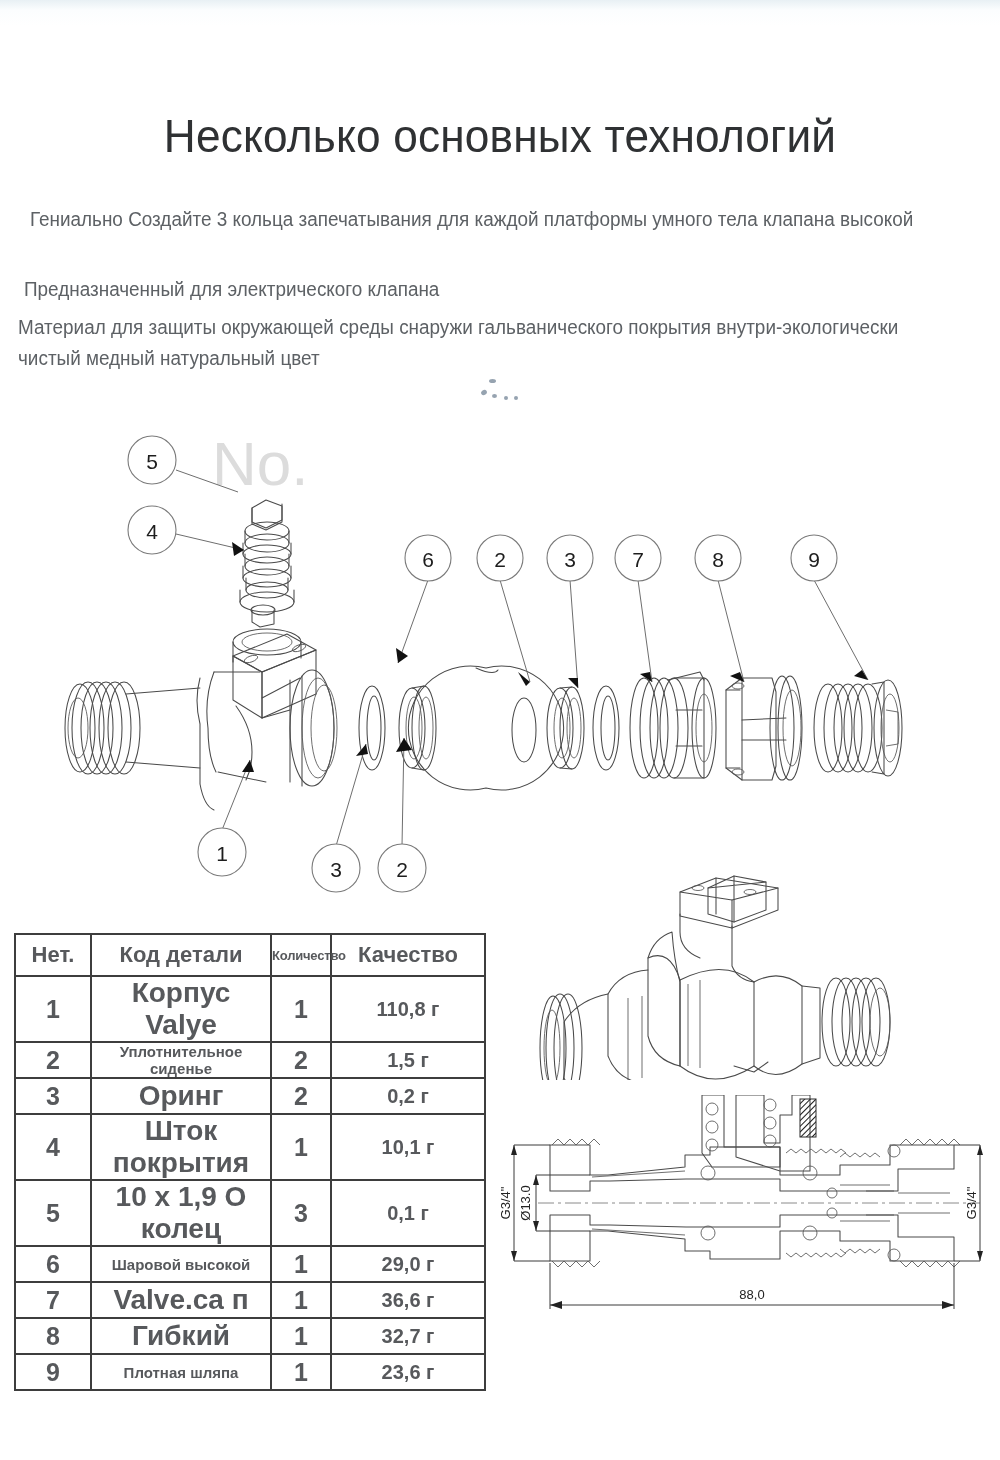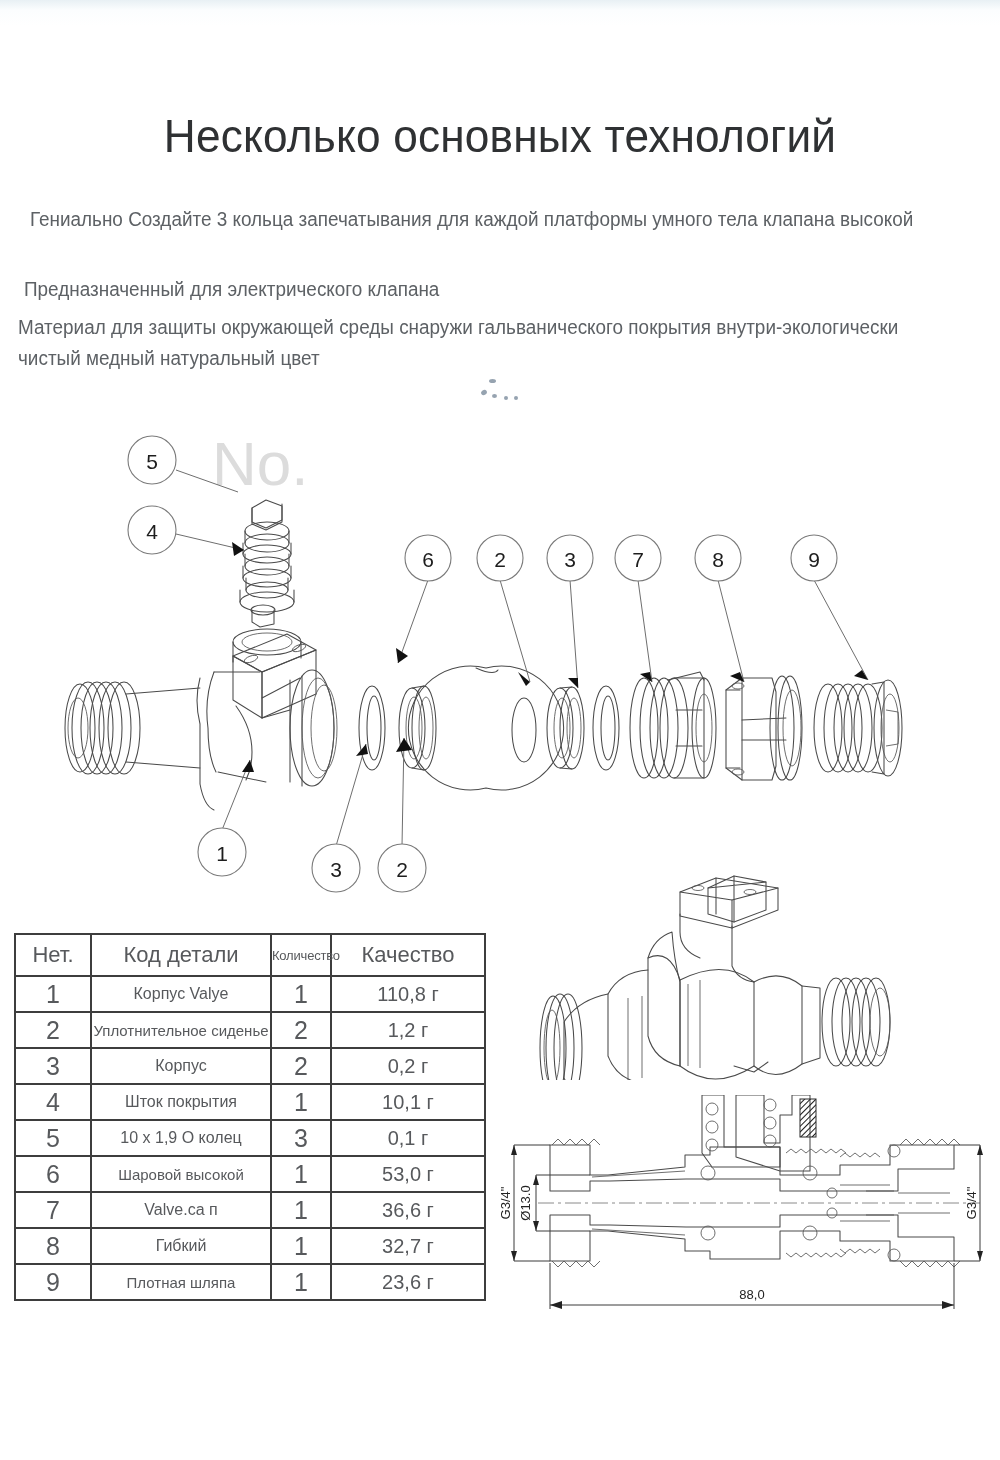--- a/index.html
+++ b/index.html
@@ -45,33 +45,33 @@
   
   #spec-table{
     position:absolute;left:14px;top:933px;width:470px;
     border-collapse:collapse;
     table-layout:fixed;
   }
   #spec-table td,#spec-table th{
     border:2px solid #3d3d3d;
     text-align:center;
     color:#57595c;
-    font-weight:400;
+    font-weight:700;
     padding:0;
     background:#fff;
   }
   #spec-table col.c0{width:76px;}
   #spec-table col.c1{width:180px;}
   #spec-table col.c2{width:60px;}
   #spec-table col.c3{width:154px;}
   .hdr td{font-size:22px;height:40px;}
   .hdr td.small{font-size:13px;letter-spacing:-.2px;border-radius:6px;}
   .rowi td{height:34px;}
   .num{font-size:25px;color:#3a3c3e;font-weight:400;}
-  .name{font-size:16px;}
+  .name{font-size:28px;}
   .name.two{font-size:15px;line-height:17px;}
   .qty{font-size:25px;color:#3a3c3e;}
   .mass{font-size:20px;margin-top:9px;}
 
   
   svg{display:block;}
   #exploded{position:absolute;left:0;top:410px;}
   #iso{position:absolute;left:520px;top:870px;}
   #section{position:absolute;left:480px;top:1095px;}
   .ln{fill:none;stroke:#4a4a4a;stroke-width:1.05;stroke-linejoin:round;stroke-linecap:round;}
@@ -457,45 +457,45 @@
       <tr class="rowi">
         <td class="num">1</td>
         <td class="name">Корпус Valye</td>
         <td class="qty">1</td>
         <td class="mass">110,8 г</td>
       </tr>
       <tr class="rowi">
         <td class="num">2</td>
         <td class="name two">Уплотнительное сиденье</td>
         <td class="qty">2</td>
-        <td class="mass">1,2 г</td>
+        <td class="mass">1,5 г</td>
       </tr>
       <tr class="rowi">
         <td class="num">3</td>
-        <td class="name">Корпус</td>
+        <td class="name">Оринг</td>
         <td class="qty">2</td>
         <td class="mass">0,2 г</td>
       </tr>
       <tr class="rowi">
         <td class="num">4</td>
         <td class="name">Шток покрытия</td>
         <td class="qty">1</td>
         <td class="mass">10,1 г</td>
       </tr>
       <tr class="rowi">
         <td class="num">5</td>
         <td class="name">10 x 1,9 О колец</td>
         <td class="qty">3</td>
         <td class="mass">0,1 г</td>
       </tr>
       <tr class="rowi">
         <td class="num">6</td>
         <td class="name two">Шаровой высокой</td>
         <td class="qty">1</td>
-        <td class="mass">53,0 г</td>
+        <td class="mass">29,0 г</td>
       </tr>
       <tr class="rowi">
         <td class="num">7</td>
         <td class="name">Valve.ca п</td>
         <td class="qty">1</td>
         <td class="mass">36,6 г</td>
       </tr>
       <tr class="rowi">
         <td class="num">8</td>
         <td class="name">Гибкий</td>

